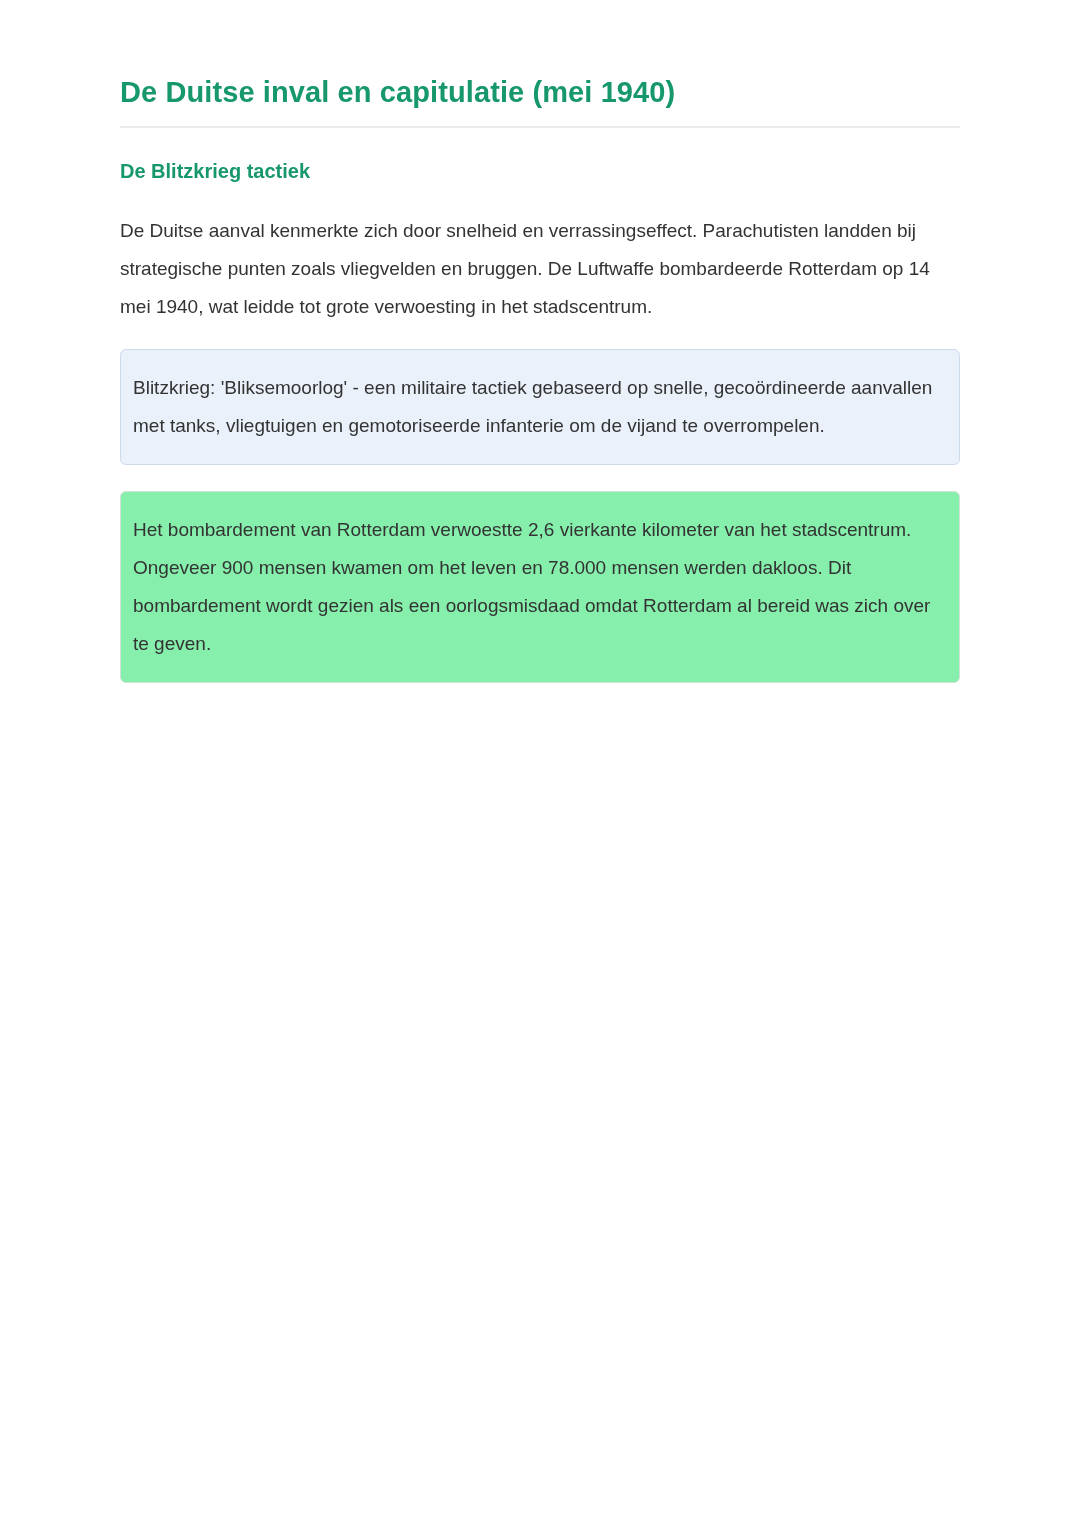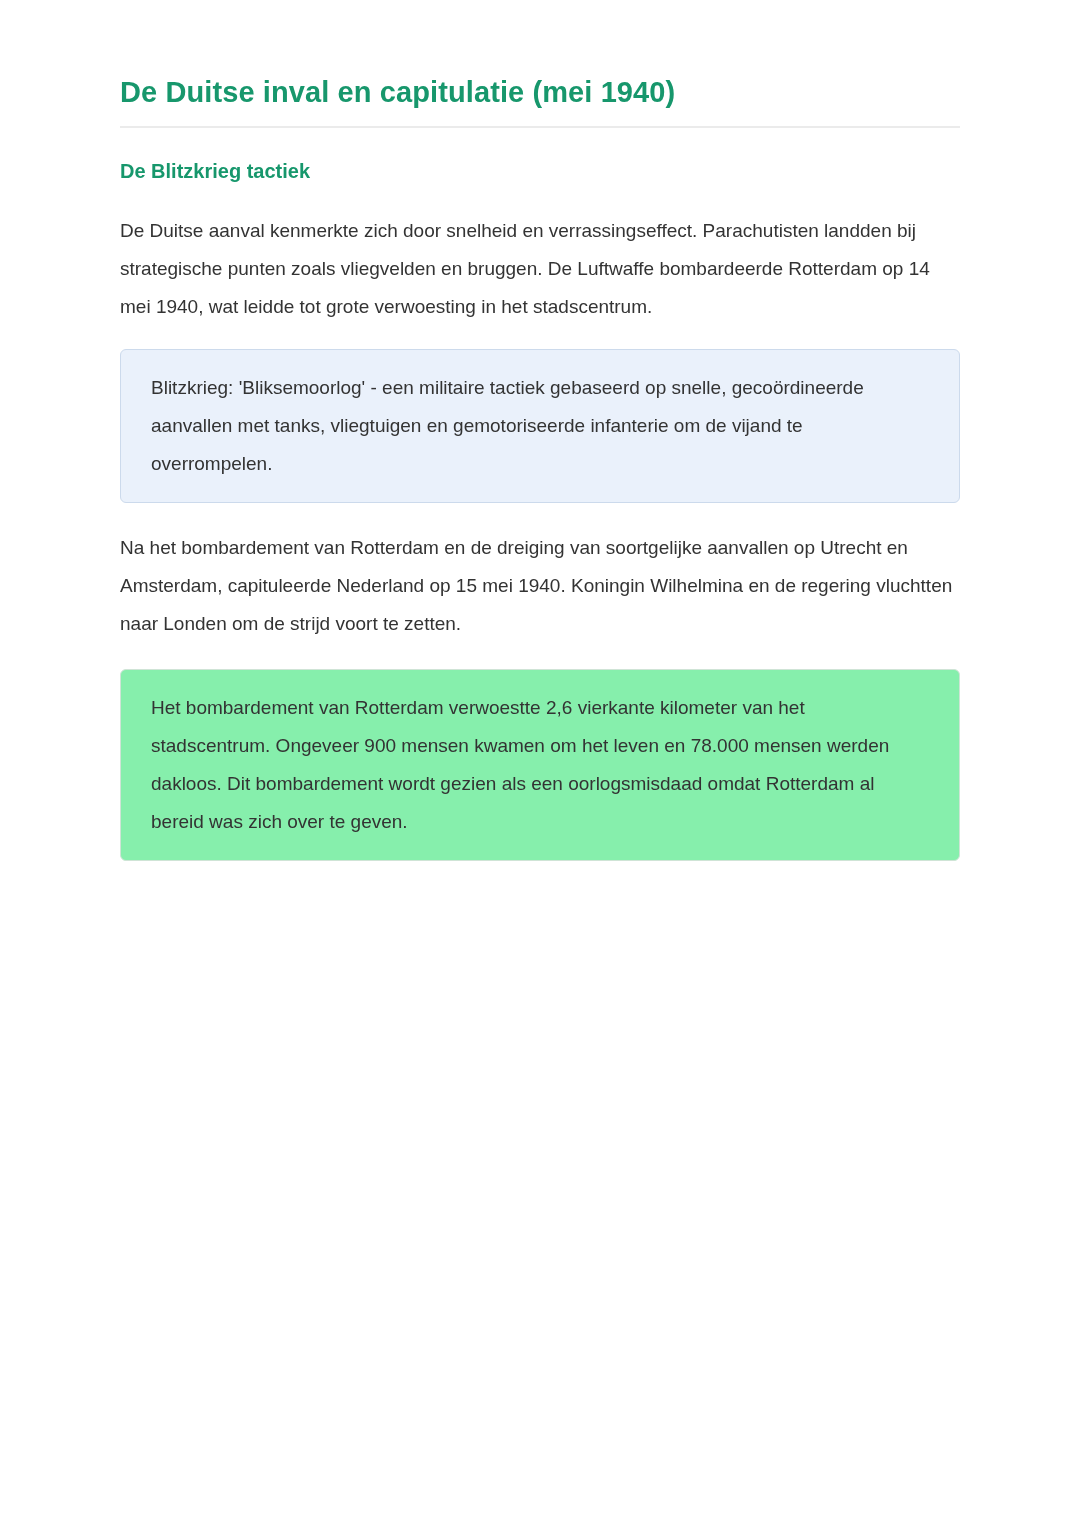--- a/index.html
+++ b/index.html
@@ -48,21 +48,21 @@
   h3.doc-subheading {
     margin: 12px 0 22px 0;
     font-size: 20px;
     line-height: 26px;
     font-weight: 700;
     color: #17976c;
   }
   .callout {
     box-sizing: border-box;
     border-radius: 6px;
-    padding: 19px 30px;
+    padding: 19px 12px;
     margin: 0 0 26px 0;
   }
   .callout p {
     margin: 0;
     font-size: 19px;
     line-height: 38px;
     color: #333333;
   }
   .callout-definition {
     background: #eaf1fb;
@@ -84,19 +84,18 @@
 
 
   <h3 class="doc-subheading">De Blitzkrieg tactiek</h3>
 
   <p class="body-text tight-after">De Duitse aanval kenmerkte zich door snelheid en verrassingseffect. Parachutisten landden bij strategische punten zoals vliegvelden en bruggen. De Luftwaffe bombardeerde Rotterdam op 14 mei 1940, wat leidde tot grote verwoesting in het stadscentrum.</p>
 
   <div class="callout callout-definition">
     <p>Blitzkrieg: 'Bliksemoorlog' - een militaire tactiek gebaseerd op snelle, gecoördineerde aanvallen met tanks, vliegtuigen en gemotoriseerde infanterie om de vijand te overrompelen.</p>
   </div>
 
-  <p class="body-text tight-after-sm">Na het bombardement van Rotterdam en de dreiging van soortgelijke aanvallen op Utrecht en Amsterdam, capituleerde Nederland op 15 mei 1940. Koningin Wilhelmina en de regering vluchtten naar Londen om de strijd voort te zetten.</p>
 
   <div class="callout callout-fact">
     <p>Het bombardement van Rotterdam verwoestte 2,6 vierkante kilometer van het stadscentrum. Ongeveer 900 mensen kwamen om het leven en 78.000 mensen werden dakloos. Dit bombardement wordt gezien als een oorlogsmisdaad omdat Rotterdam al bereid was zich over te geven.</p>
   </div>
 
 </div>
 
 </body></html>

